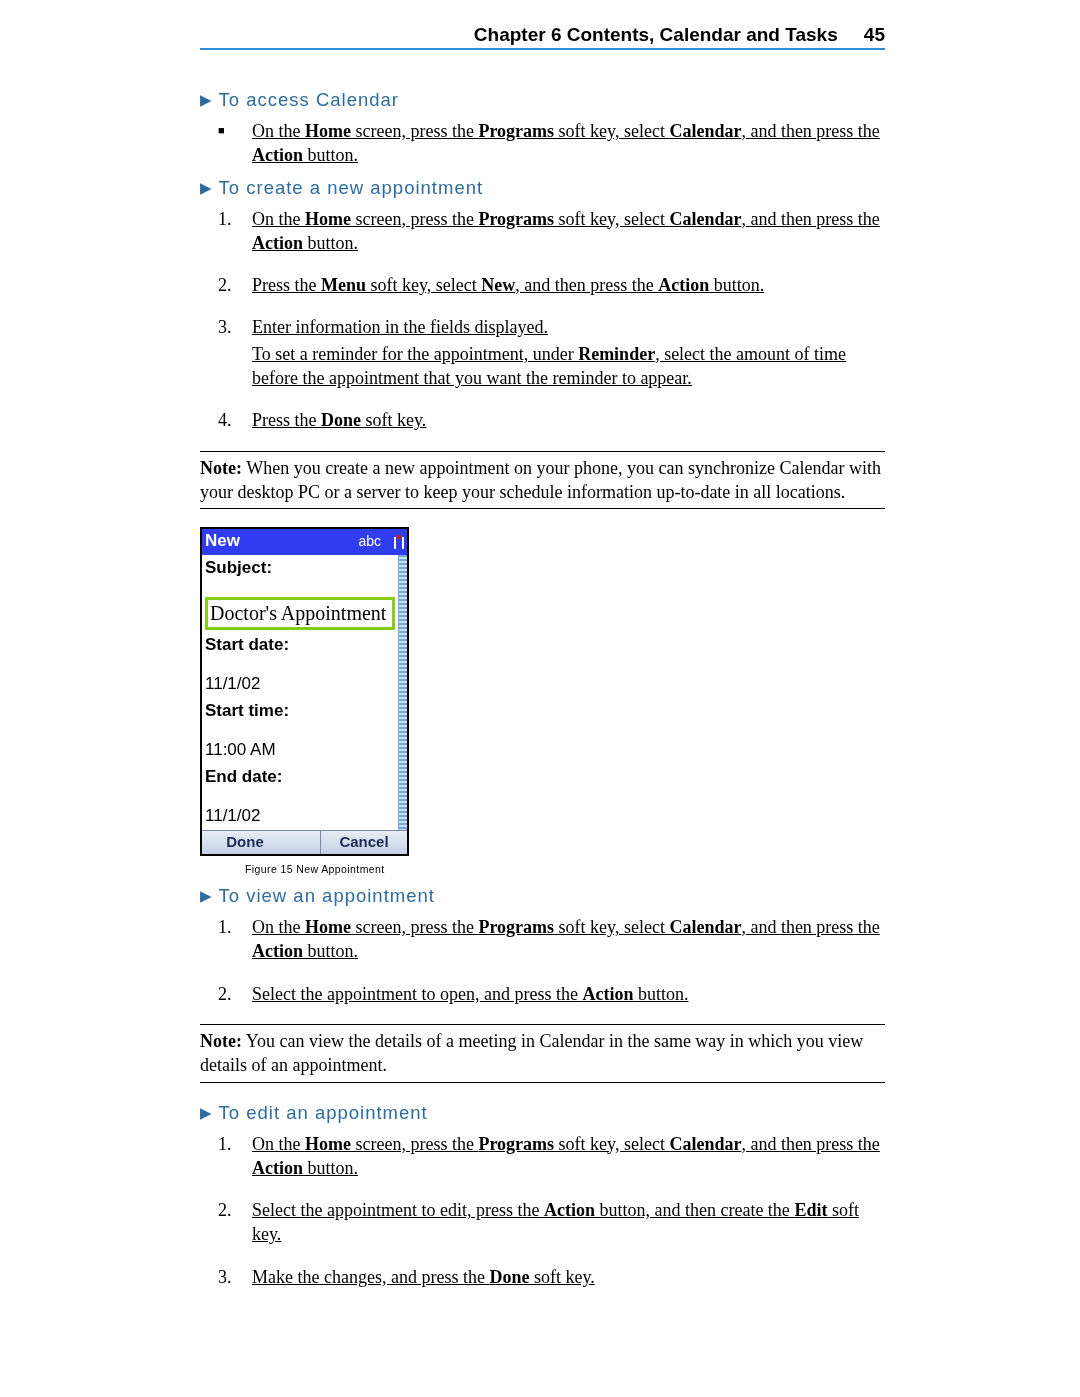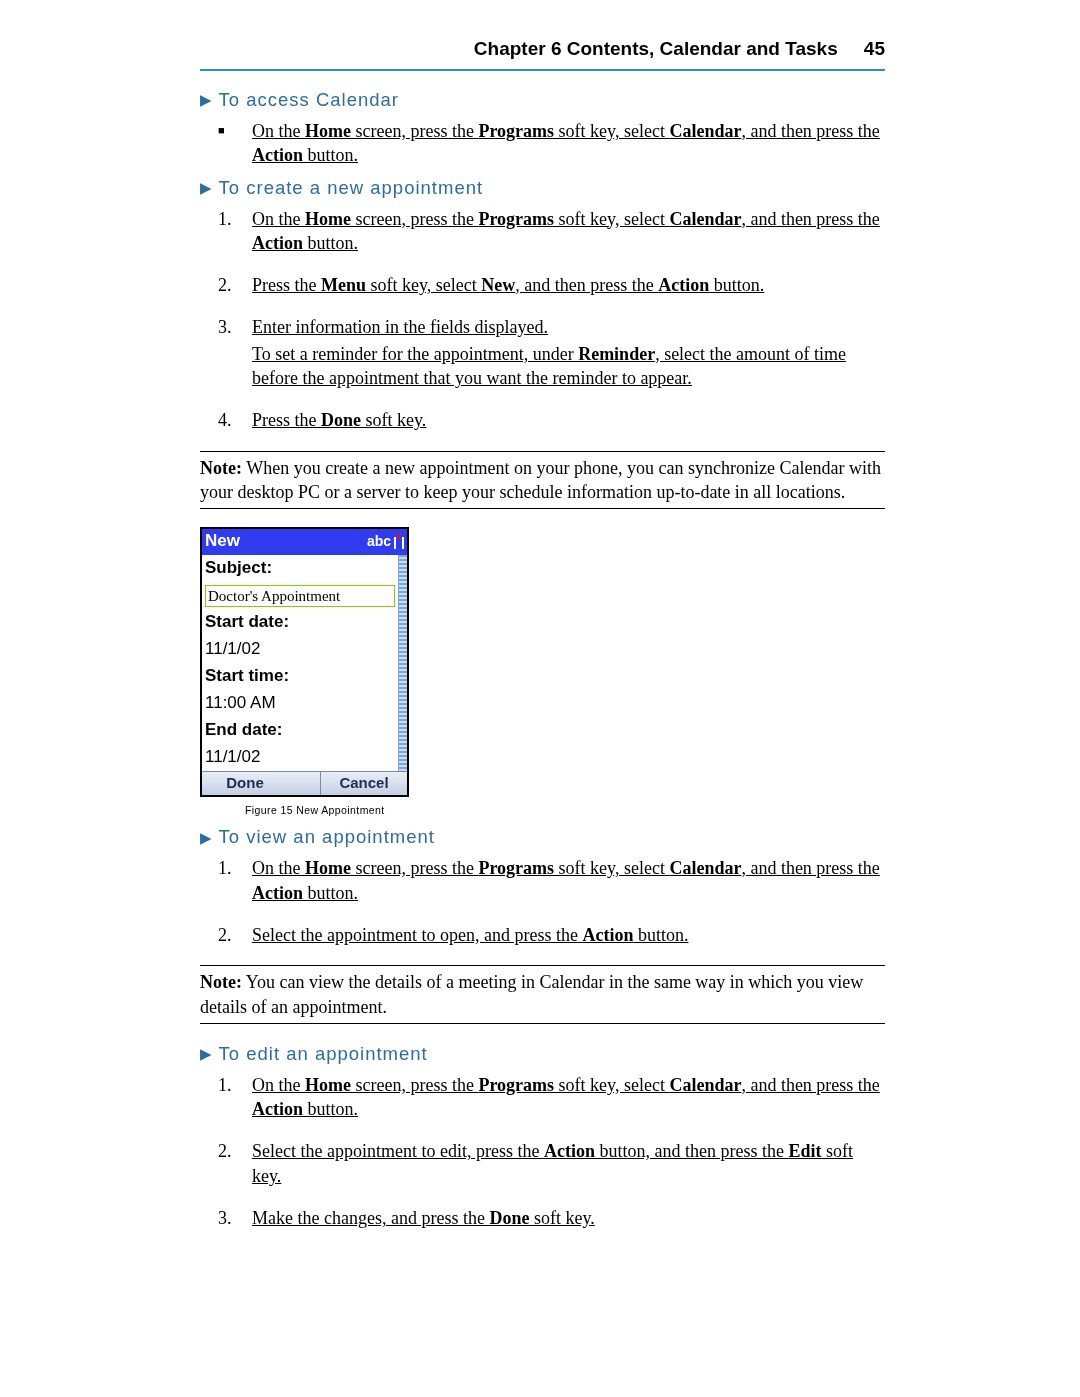--- a/index.html
+++ b/index.html
@@ -12,27 +12,27 @@
   .page {
     width: 1080px;
     min-height: 1397px;
     position: relative;
     font-size: 18px;
     line-height: 1.35;
   }
   .header-line {
     position: absolute;
     left: 200px;
-    top: 36px;
+    top: 22px;
     width: 685px;
     font-family: Arial, Helvetica, sans-serif;
     font-weight: bold;
     font-size: 19px;
     text-align: right;
-    padding-bottom: 7px;
+    padding-bottom: 0;
     border-bottom: 2px solid #2a8ed8;
   }
   .header-line .pgnum {
     display: inline-block;
     width: 42px;
     text-align: right;
   }
   .content {
     position: absolute;
     left: 200px;
@@ -107,22 +107,22 @@
     font-weight: bold;
     display: flex;
     justify-content: space-between;
     align-items: center;
     padding: 1px 3px 2px 3px;
     font-size: 17px;
   }
   .sig {
     display: inline-flex;
     align-items: center;
-    gap: 3px;
-    font-weight: bold;
+    gap: 13px;
+    font-weight: normal;
     font-size: 14px;
   }
   .sig-icon {
     width: 10px;
     height: 14px;
     display: inline-block;
     position: relative;
   }
   .sig-icon::before {
     content: "";
@@ -139,33 +139,33 @@
   }
   .phone-body {
     display: flex;
   }
   .phone-fields {
     flex: 1;
     position: relative;
   }
   .ph-label {
     font-weight: bold;
-    padding: 2px 3px 4px 3px;
+    padding: 2px 3px 16px 3px;
     border-radius: 10px;
   }
   .ph-value {
     padding: 0 3px 2px 3px;
     font-family: Tahoma, Verdana, sans-serif;
   }
   .ph-input {
     margin: 1px 3px 2px 3px;
-    border: 1px solid #84cc16;
+    border: 3px solid #84cc16;
     padding: 0 2px;
     font-family: "Times New Roman", serif;
-    font-size: 15px;
+    font-size: 20px;
   }
   .ph-scroll {
     width: 8px;
     background: repeating-linear-gradient(#7aa6d8 0 2px, #c9ddf2 2px 4px);
     border-left: 1px solid #7aa6d8;
   }
   .phone-soft {
     display: flex;
     border-top: 1px solid #7a8aa8;
     background: linear-gradient(#e9eef6, #c3d0e4);
@@ -309,21 +309,21 @@
       <div class="num-row">
         <div class="marker">1.</div>
         <div class="instr">
           <span>On the </span><b>Home</b><span> screen, press the </span><b>Programs</b><span> soft key, select </span><b>Calendar</b><span>, and then press the </span><b>Action</b><span> button.</span>
         </div>
       </div>
       <div class="gap"></div>
       <div class="num-row">
         <div class="marker">2.</div>
         <div class="instr">
-          <span>Select the appointment to edit, press the </span><b>Action</b><span> button, and then press the </span><b>Edit</b><span> soft key.</span>
+          <span>Select the appointment to edit, press the </span><b>Action</b><span> button, and then create the </span><b>Edit</b><span> soft key.</span>
         </div>
       </div>
       <div class="gap"></div>
       <div class="num-row">
         <div class="marker">3.</div>
         <div class="instr">
           <span>Make the changes, and press the </span><b>Done</b><span> soft key.</span>
         </div>
       </div>
     </div>

